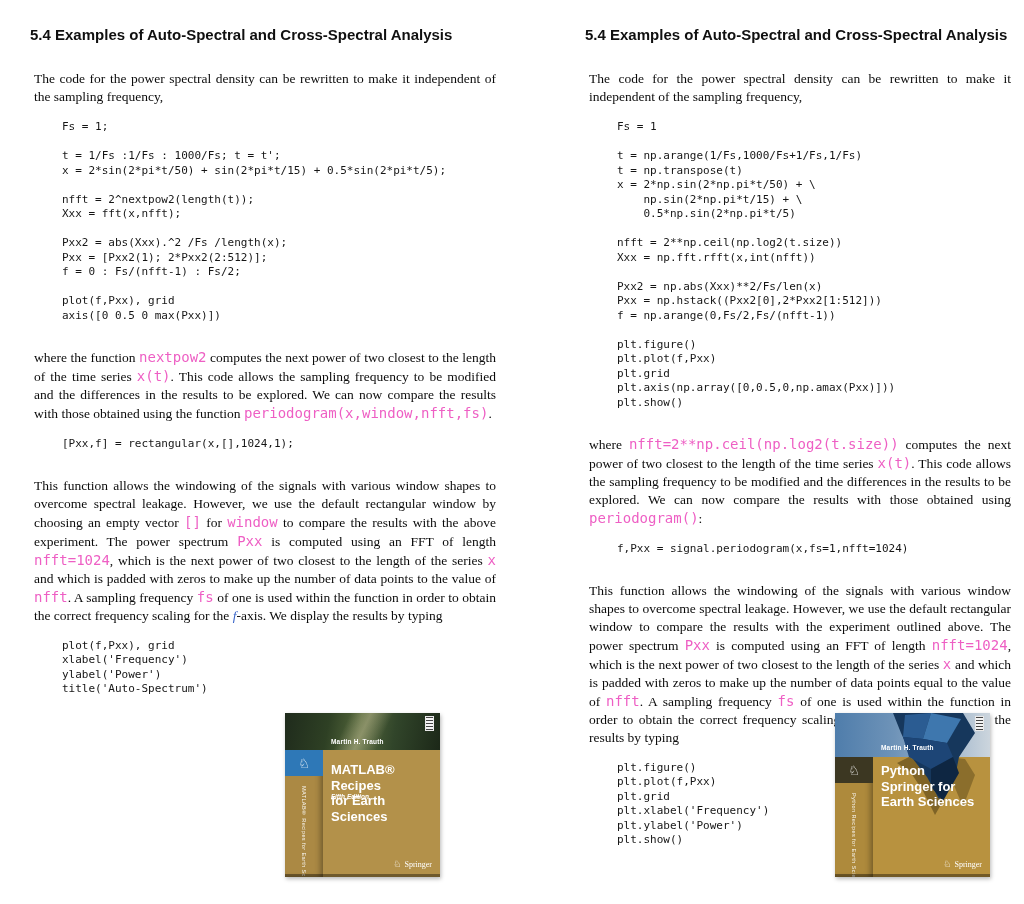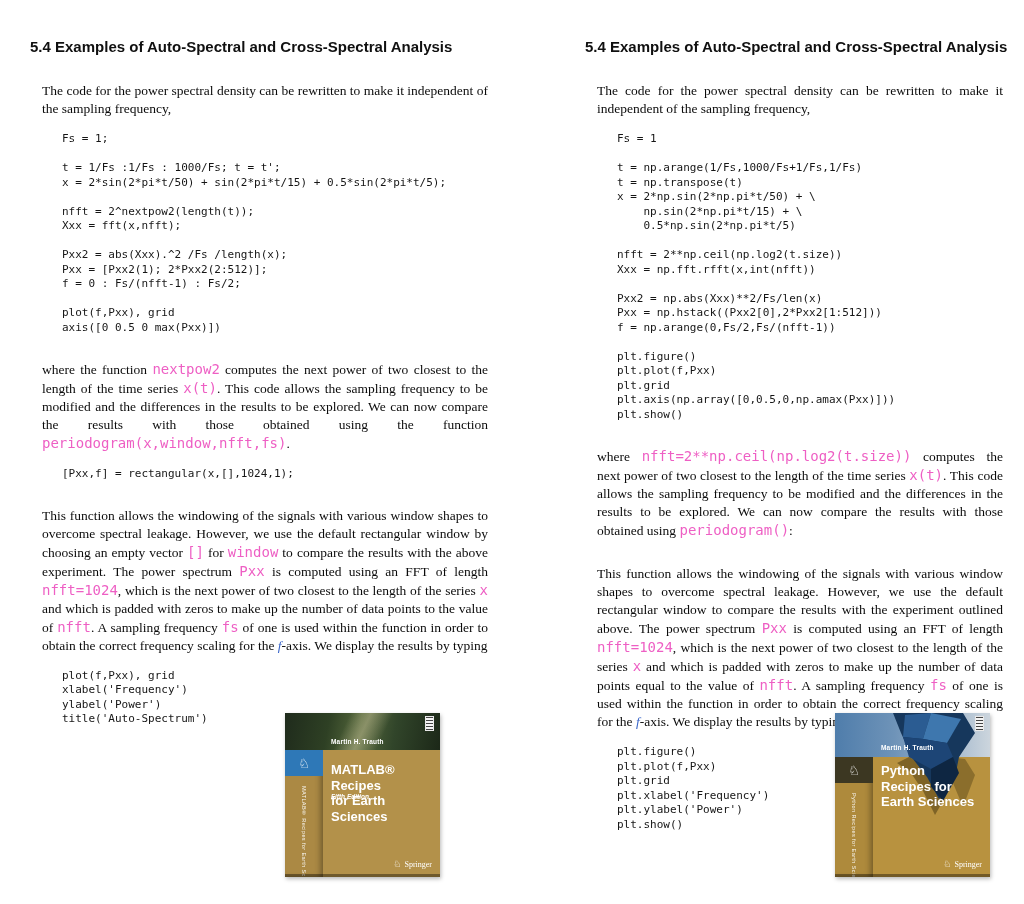--- a/index.html
+++ b/index.html
@@ -1,26 +1,26 @@
 <!DOCTYPE html>
 <html><head>
 <meta charset="utf-8">
 <style>
   html,body{margin:0;padding:0;background:#ffffff;}
   body{width:1024px;height:904px;overflow:hidden;position:relative;
        font-family:"Liberation Serif",serif;color:#0b0b0b;}
   .canvas{position:absolute;inset:0;background:#fff;}
 
-  .page{position:absolute;top:12px;}
+  .page{position:absolute;top:0;}
   .page-l{left:30px;width:470px;}
   .page-r{left:585px;width:430px;}
 
   h2.sec{margin:24px 0 0;max-width:432px;
          font:bold 15px/21px "Liberation Sans",sans-serif;color:#101010;}
-  p.body{margin:25px 12px 0;font:13.5px/18px "Liberation Serif",serif;
+  p.body{margin:25px 4px 0;font:13.5px/18px "Liberation Serif",serif;
          text-align:justify;}
   pre.code{margin:14px 0 0 32px;font:11px/14.5px "DejaVu Sans Mono",monospace;
            color:#151515;white-space:pre;}
   .seg-t{}
   .seg-c{font-family:"DejaVu Sans Mono",monospace;font-size:14px;color:#ee5fc4;}
   .seg-i{font-style:italic;color:#3a66c9;font-family:"Liberation Serif",serif;}
 
   
   .cover{position:absolute;top:713px;width:155px;height:164px;
          box-shadow:1px 2px 4px rgba(0,0,0,.28);overflow:hidden;}
@@ -114,20 +114,21 @@
 Pxx2 = np.abs(Xxx)**2/Fs/len(x)
 Pxx = np.hstack((Pxx2[0],2*Pxx2[1:512]))
 f = np.arange(0,Fs/2,Fs/(nfft-1))
 
 plt.figure()
 plt.plot(f,Pxx)
 plt.grid
 plt.axis(np.array([0,0.5,0,np.amax(Pxx)]))
 plt.show()</pre>
     <p class="body"><span class="seg-t">where </span><span class="seg-c">nfft=2**np.ceil(np.log2(t.size))</span><span class="seg-t"> computes the next power of two closest to the length of the time series </span><span class="seg-c">x(t)</span><span class="seg-t">. This code allows the sampling frequency to be modified and the differences in the results to be explored. We can now compare the results with those obtained using </span><span class="seg-c">periodogram()</span><span class="seg-t">:</span></p>
+    <pre class="code">f,Pxx = signal.periodogram(x,fs=1,nfft=1024)</pre>
     <p class="body"><span class="seg-t">This function allows the windowing of the signals with various window shapes to overcome spectral leakage. However, we use the default rectangular window to compare the results with the experiment outlined above. The power spectrum </span><span class="seg-c">Pxx</span><span class="seg-t"> is computed using an FFT of length </span><span class="seg-c">nfft=1024</span><span class="seg-t">, which is the next power of two closest to the length of the series </span><span class="seg-c">x</span><span class="seg-t"> and which is padded with zeros to make up the number of data points equal to the value of </span><span class="seg-c">nfft</span><span class="seg-t">. A sampling frequency </span><span class="seg-c">fs</span><span class="seg-t"> of one is used within the function in order to obtain the correct frequency scaling for the </span><span class="seg-i">f</span><span class="seg-t">-axis. We display the results by typing</span></p>
     <pre class="code">plt.figure()
 plt.plot(f,Pxx)
 plt.grid
 plt.xlabel('Frequency')
 plt.ylabel('Power')
 plt.show()</pre>
   </section>
 
   <div class="cover cover-l">
@@ -158,21 +159,21 @@
       <polygon points="68,24 88,26 112,30 118,44 96,56 74,44" fill="#1d4576"></polygon>
       <polygon points="96,56 118,44 124,60 108,88 96,74" fill="#0e2642"></polygon>
     </svg>
     <div class="cov-badge"></div>
     <div class="spine spine-r">
       <div class="spine-logo logo-olive">♘</div>
       <div class="spine-text">Python Recipes for Earth Sciences</div>
     </div>
     <div class="cov-author author-r">Martin H. Trauth</div>
     <div class="cov-title title-r">Python
-Recipes for
+Springer for
 Earth Sciences</div>
     <div class="cov-pub">
       <span class="pub-icon">♘</span>
       <span>Springer</span>
     </div>
   </div>
 
 </div>
 
 </body></html>

